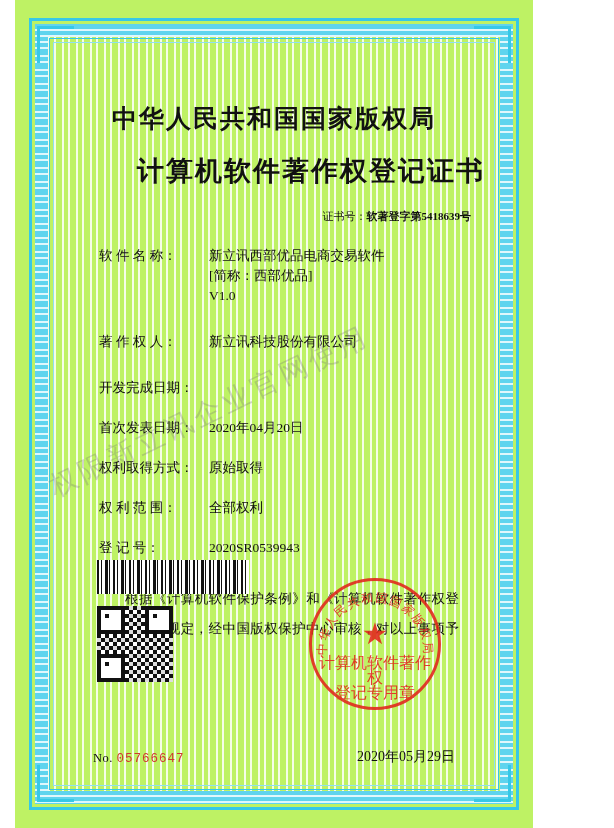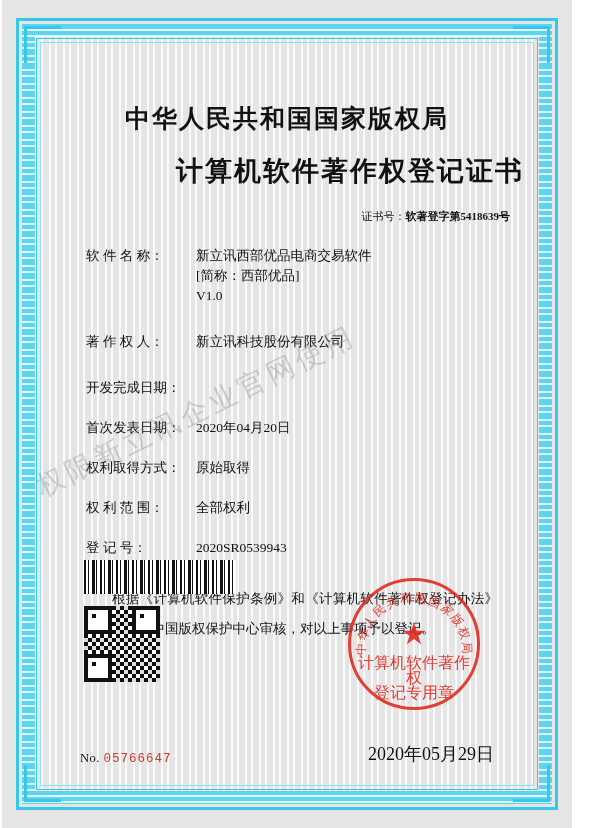--- a/index.html
+++ b/index.html
@@ -10,24 +10,24 @@
   body {
     width: 614px;
     height: 828px;
     font-family: "Liberation Serif", "DejaVu Serif", serif;
     position: relative;
     overflow: hidden;
   }
 
   .certificate {
     position: absolute;
-    left: 2px; top: 0;
-    width: 570px;
+    left: 15px; top: 0;
+    width: 518px;
     height: 828px;
-    background: #e5e5e5;
+    background: #bef264;
   }
 
   
   .border-outer {
     position: absolute;
     left: 14px; top: 18px;
     right: 14px; bottom: 18px;
     border: 3px solid #36c8e8;
     box-sizing: border-box;
   }
@@ -243,21 +243,21 @@
     display: flex;
     justify-content: space-between;
     align-items: flex-end;
     font-size: 12.5px;
     color: #111;
     padding: 0 30px;
     text-align: right;
   }
   .footer .no { letter-spacing: 0.5px; }
   .footer .no .num { color: #cf3b2f; font-family: "Liberation Mono", monospace; letter-spacing: 1px; }
-  .footer .date { font-size: 18px; }
+  .footer .date { font-size: 14px; }
 
   
   .watermark {
     position: absolute;
     left: 0; top: 0;
     width: 614px; height: 828px;
     pointer-events: none;
     overflow: hidden;
   }
   .watermark span {

